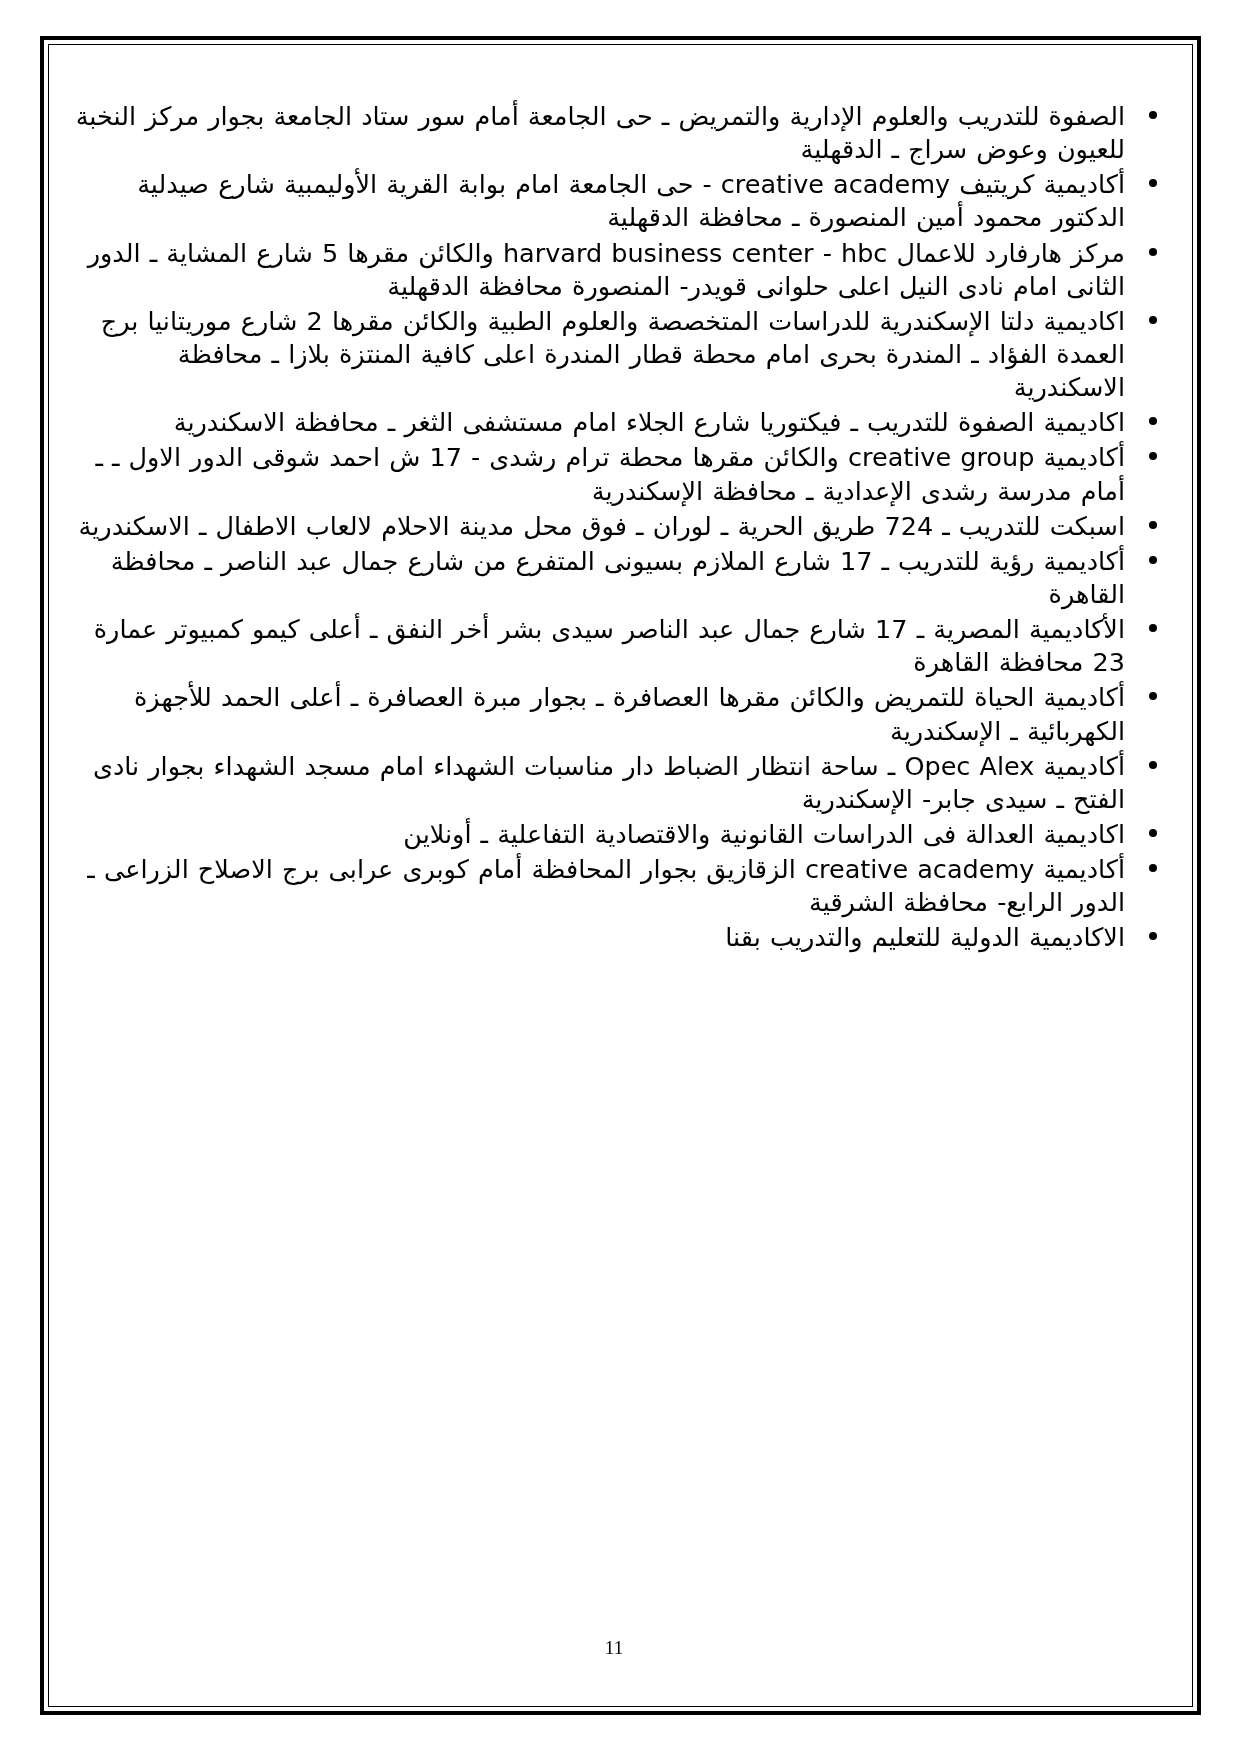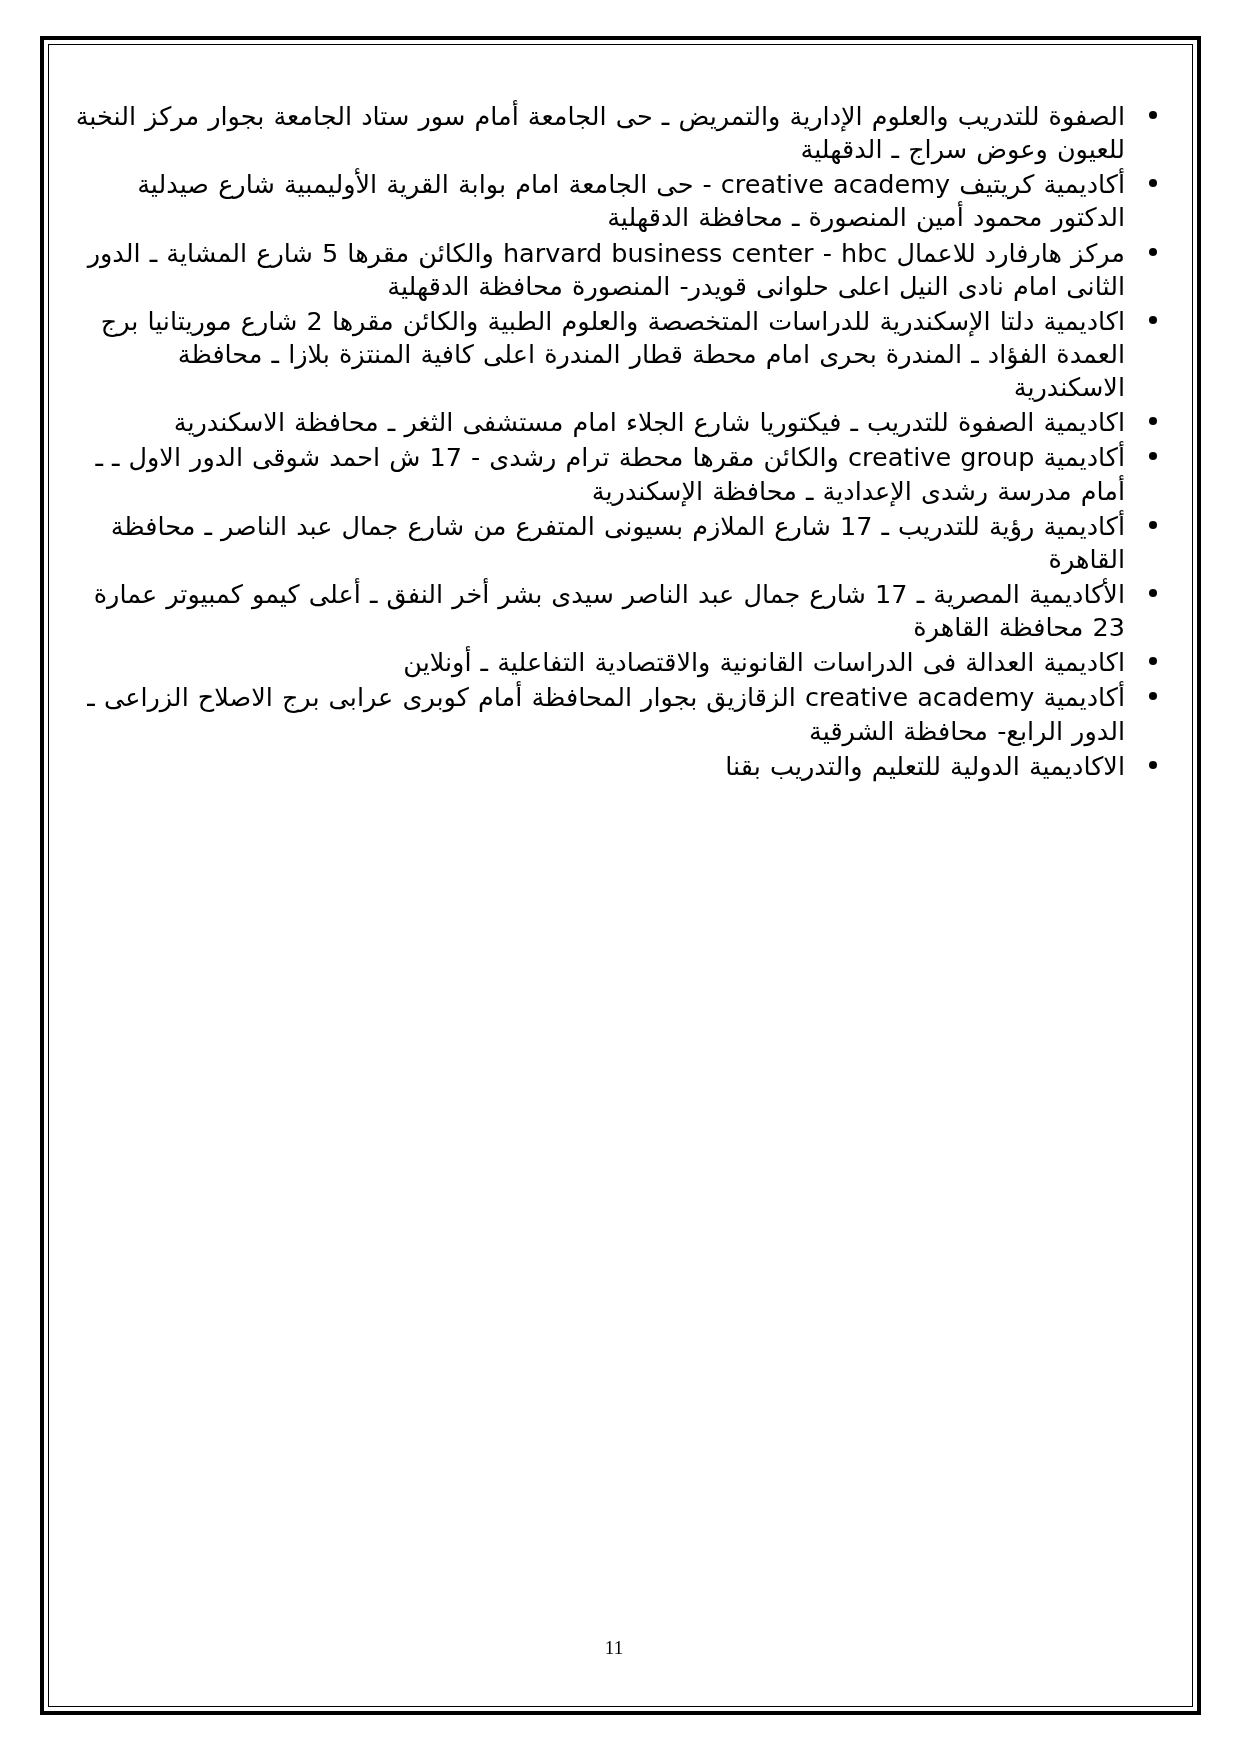--- a/index.html
+++ b/index.html
@@ -107,25 +107,37 @@
       <li>
         <span class="bullet"></span>
         <span class="txt">اكاديمية الصفوة للتدريب ـ فيكتوريا شارع الجلاء امام مستشفى الثغر  ـ محافظة الاسكندرية</span>
       </li>
       <li>
         <span class="bullet"></span>
         <span class="txt">أكاديمية creative group والكائن مقرها محطة ترام رشدى - 17 ش احمد شوقى الدور الاول ـ ـ أمام مدرسة رشدى الإعدادية ـ محافظة الإسكندرية</span>
       </li>
       <li>
         <span class="bullet"></span>
+        <span class="txt">اسبكت للتدريب ـ 724 طريق الحرية ـ لوران ـ فوق محل مدينة الاحلام لالعاب الاطفال ـ الاسكندرية</span>
+      </li>
+      <li>
+        <span class="bullet"></span>
         <span class="txt">أكاديمية رؤية للتدريب ـ 17 شارع الملازم بسيونى المتفرع من شارع جمال عبد الناصر ـ محافظة القاهرة</span>
       </li>
       <li>
         <span class="bullet"></span>
         <span class="txt">الأكاديمية المصرية ـ 17 شارع جمال عبد الناصر سيدى بشر أخر النفق ـ أعلى كيمو كمبيوتر عمارة 23 محافظة القاهرة</span>
+      </li>
+      <li>
+        <span class="bullet"></span>
+        <span class="txt">أكاديمية الحياة للتمريض والكائن مقرها العصافرة ـ بجوار مبرة العصافرة ـ أعلى الحمد للأجهزة الكهربائية ـ الإسكندرية</span>
+      </li>
+      <li>
+        <span class="bullet"></span>
+        <span class="txt">أكاديمية Opec Alex ـ ساحة انتظار الضباط دار مناسبات الشهداء امام مسجد الشهداء بجوار نادى الفتح ـ سيدى جابر- الإسكندرية</span>
       </li>
       <li>
         <span class="bullet"></span>
         <span class="txt">اكاديمية العدالة فى الدراسات القانونية والاقتصادية التفاعلية ـ أونلاين</span>
       </li>
       <li>
         <span class="bullet"></span>
         <span class="txt">أكاديمية creative academy  الزقازيق بجوار المحافظة أمام كوبرى عرابى برج الاصلاح الزراعى ـ الدور الرابع- محافظة الشرقية</span>
       </li>
       <li>

